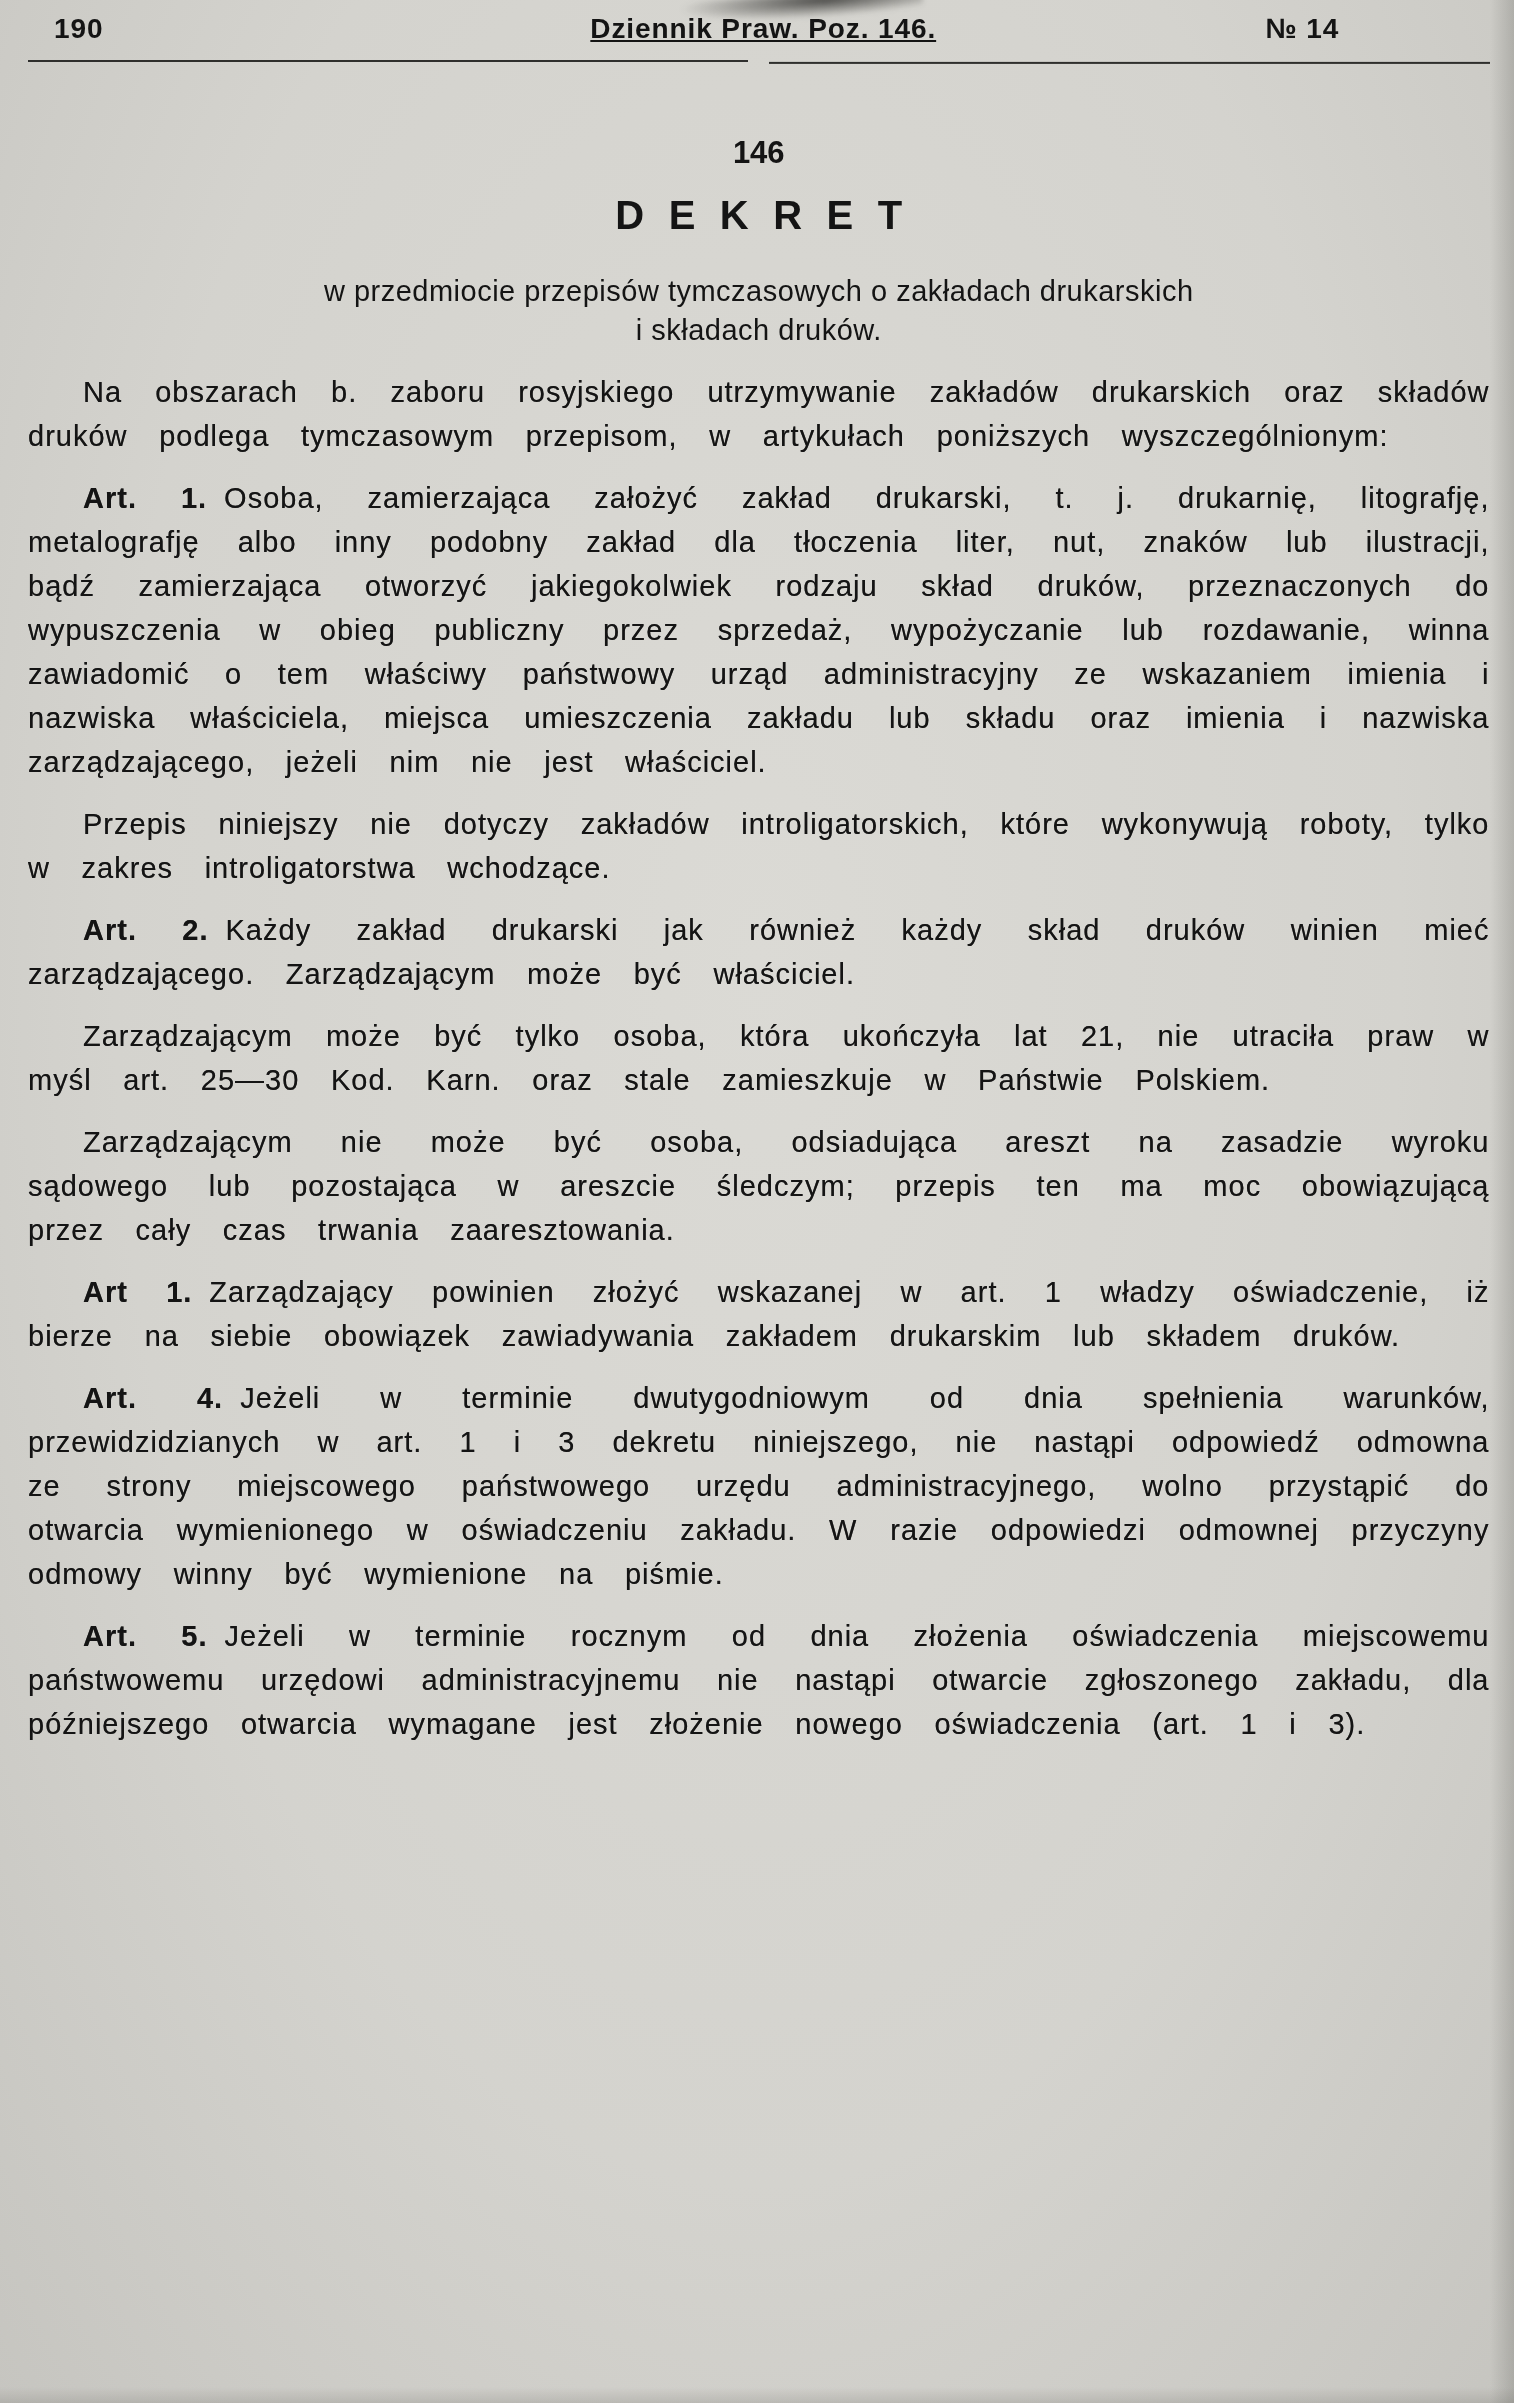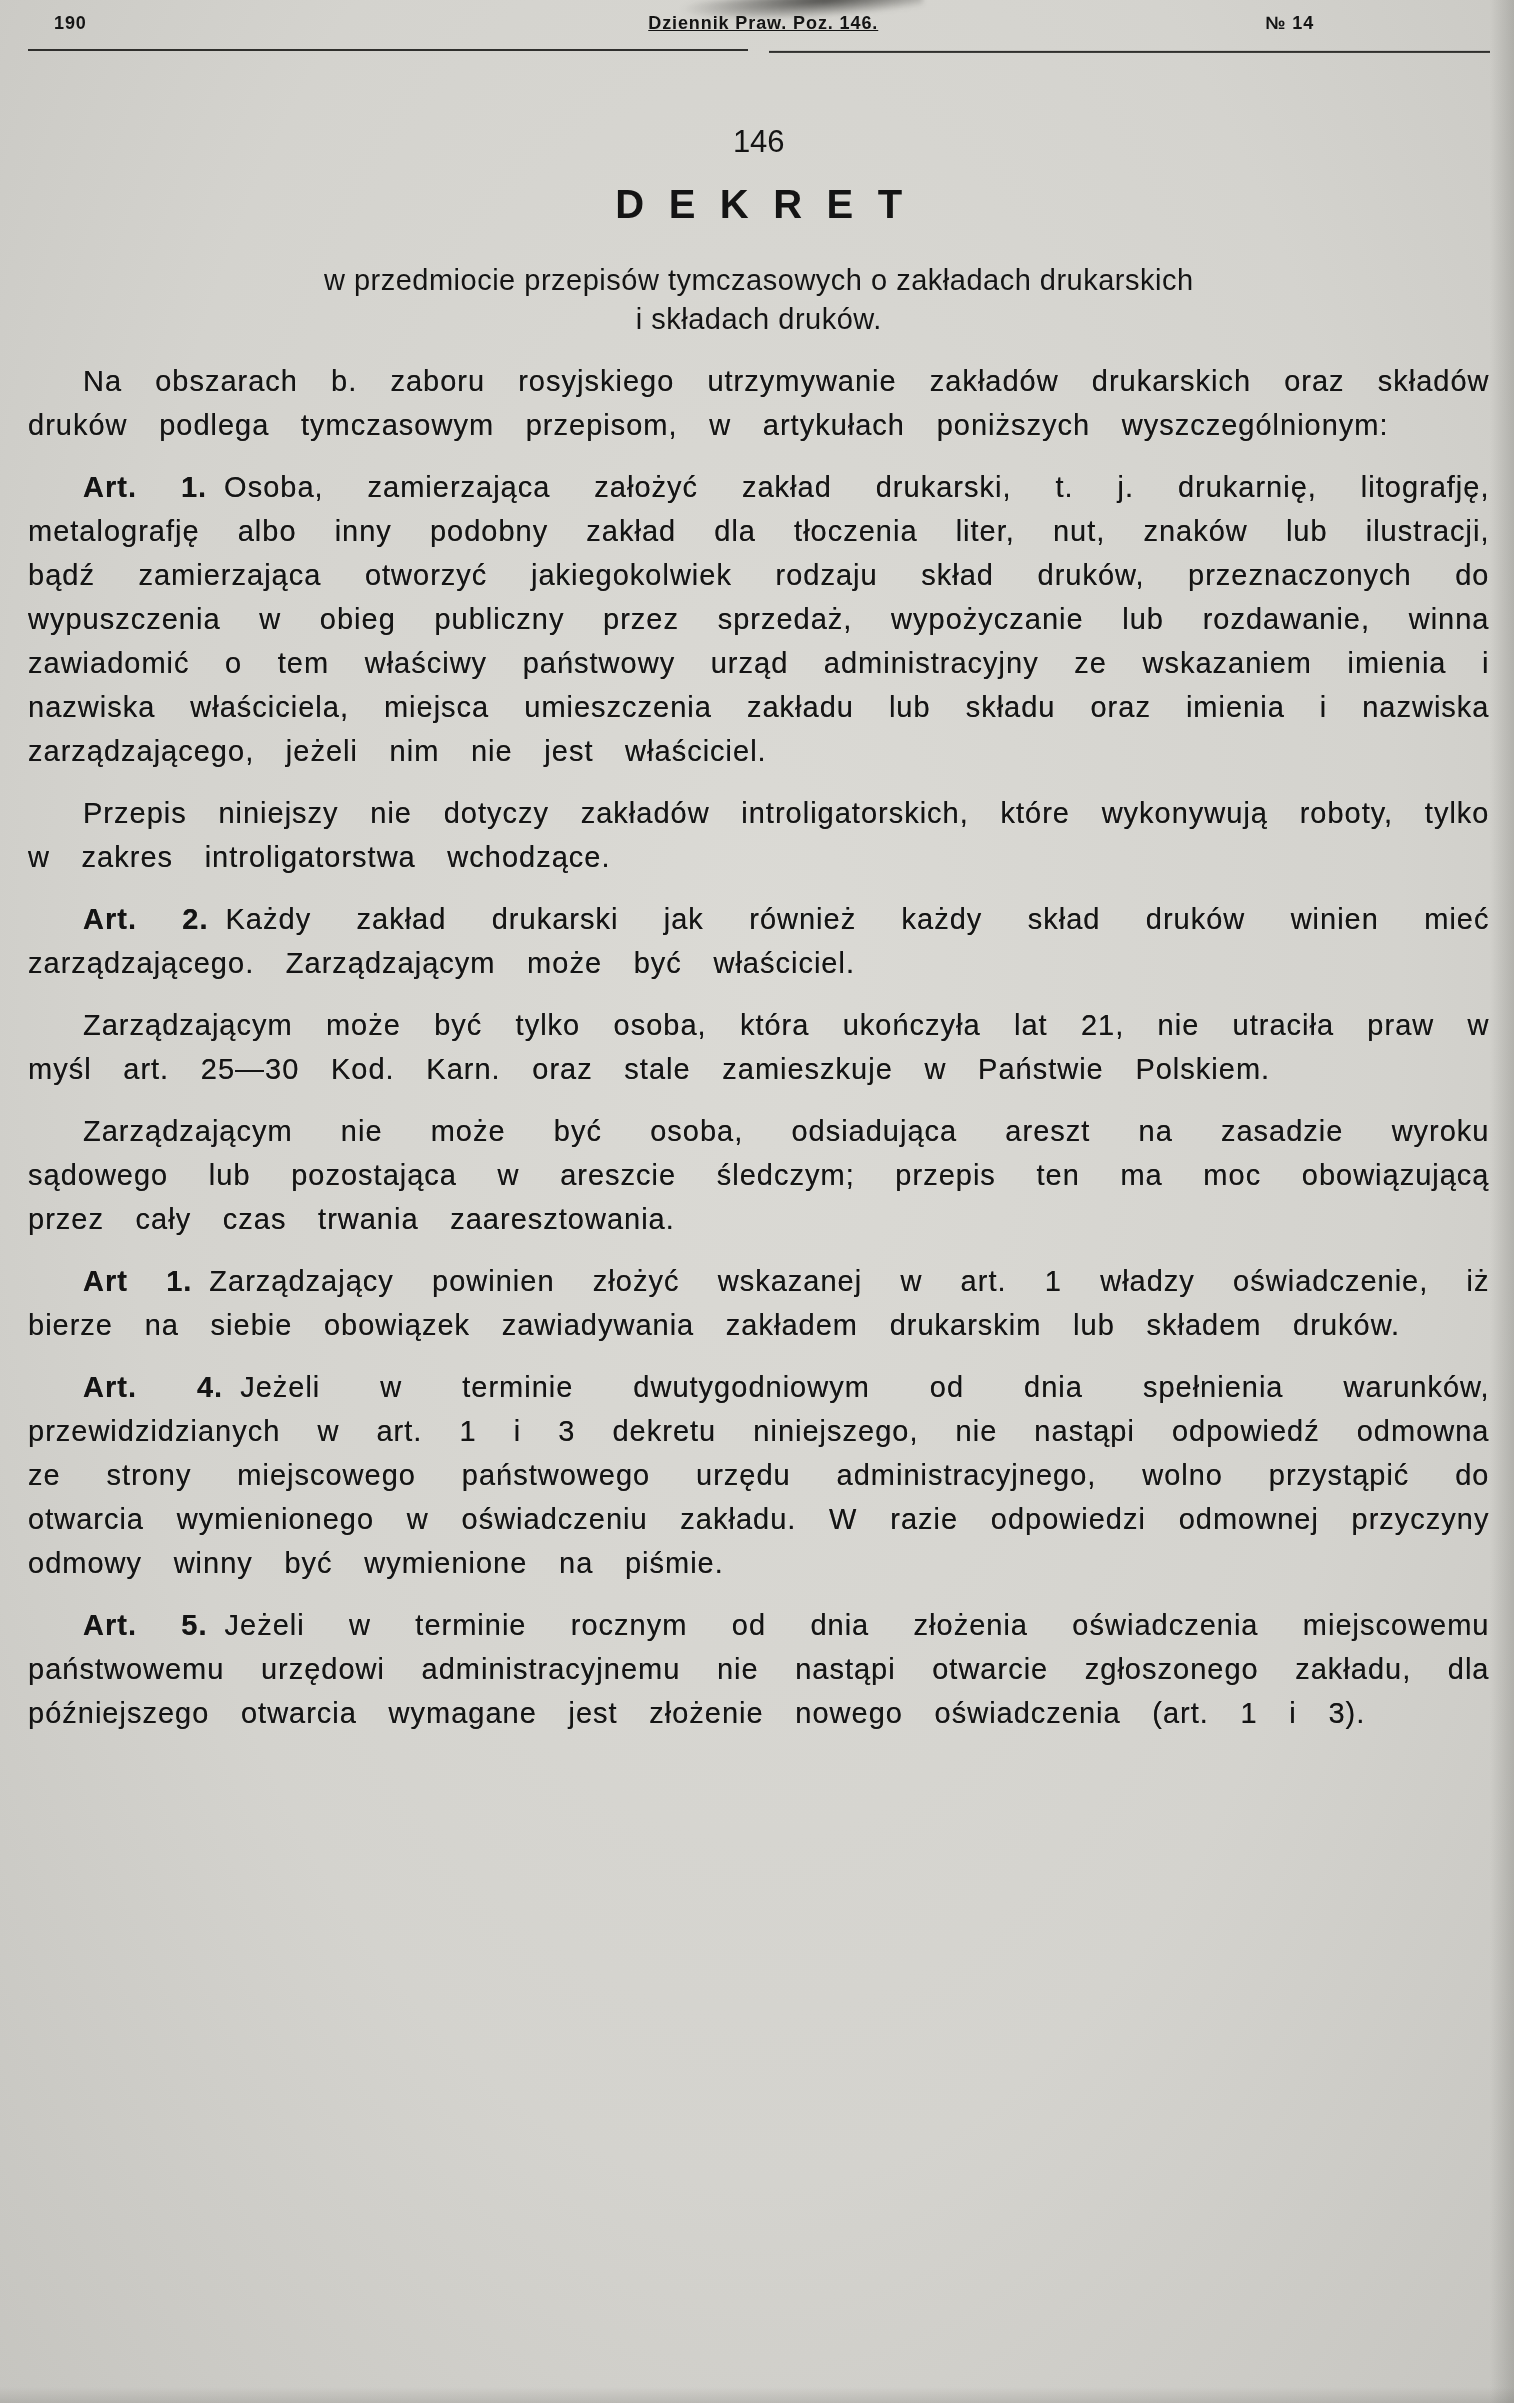--- a/index.html
+++ b/index.html
@@ -22,21 +22,21 @@
     width: 100%;
     height: 100%;
     padding: 13px 24.5px 0 28px;
     position: relative;
     z-index: 1;
   }
   
   .header {
     display: flex;
     align-items: baseline;
-    font-size: 18px;
+    font-size: 28px;
     font-weight: bold;
     letter-spacing: 0.9px;
     padding: 0 17px 0 26px;
   }
   .header .left  { width: 207px; text-align: left; }
   .header .center{ flex: 1; text-align: center; text-decoration: underline; }
   .header .right { width: 207px; text-align: left; }
   
   .rule {
     display: flex;
@@ -46,21 +46,21 @@
   .rule .seg {
     flex: 1;
     border-top: 2.8px solid #1d1d1b;
     opacity: 0.9;
   }
   .rule .seg:last-child { transform: translateY(1.9px); }
   
   .act-number {
     text-align: center;
     font-size: 31px;
-    font-weight: normal;
+    font-weight: bold;
     margin-top: 73px;
   }
   .act-type {
     text-align: center;
     font-size: 40px;
     font-weight: bold;
     letter-spacing: 24.5px;
     margin-top: 22px;
     text-indent: 24.5px; 
   }

